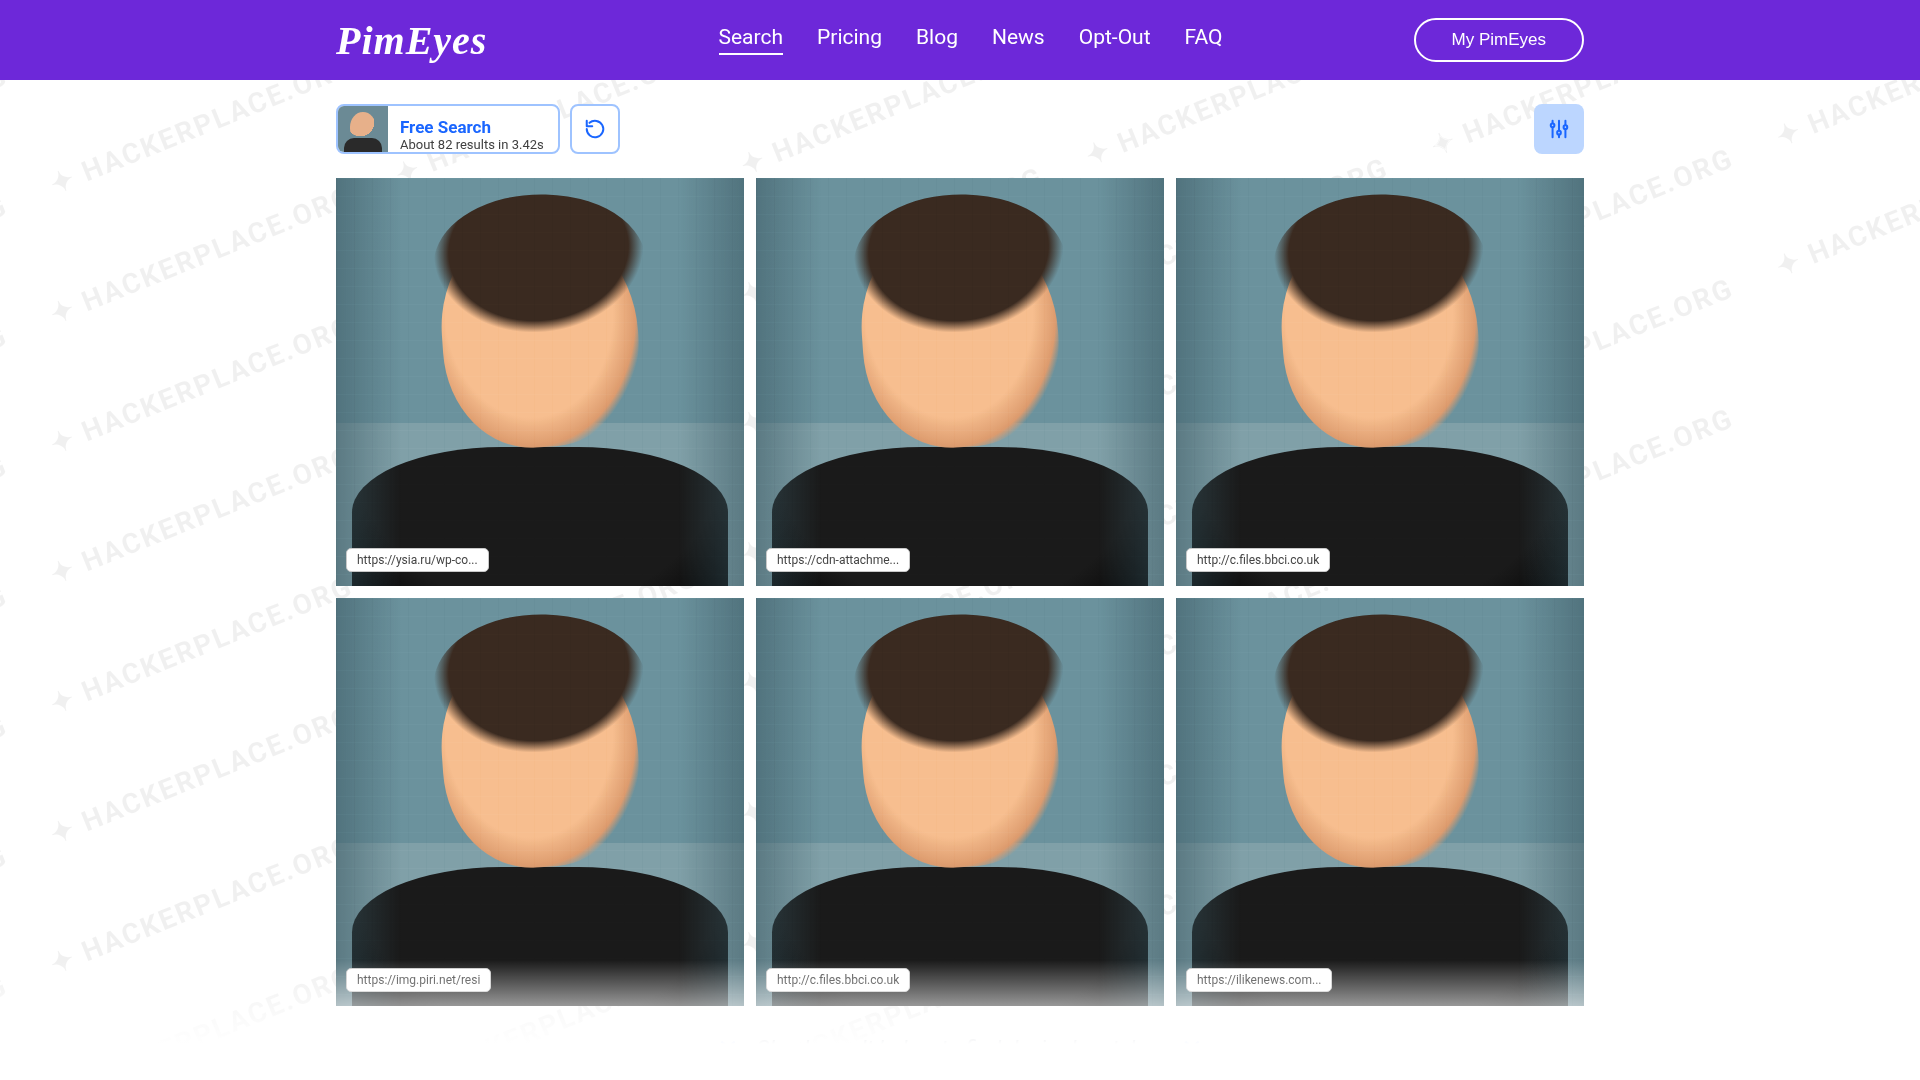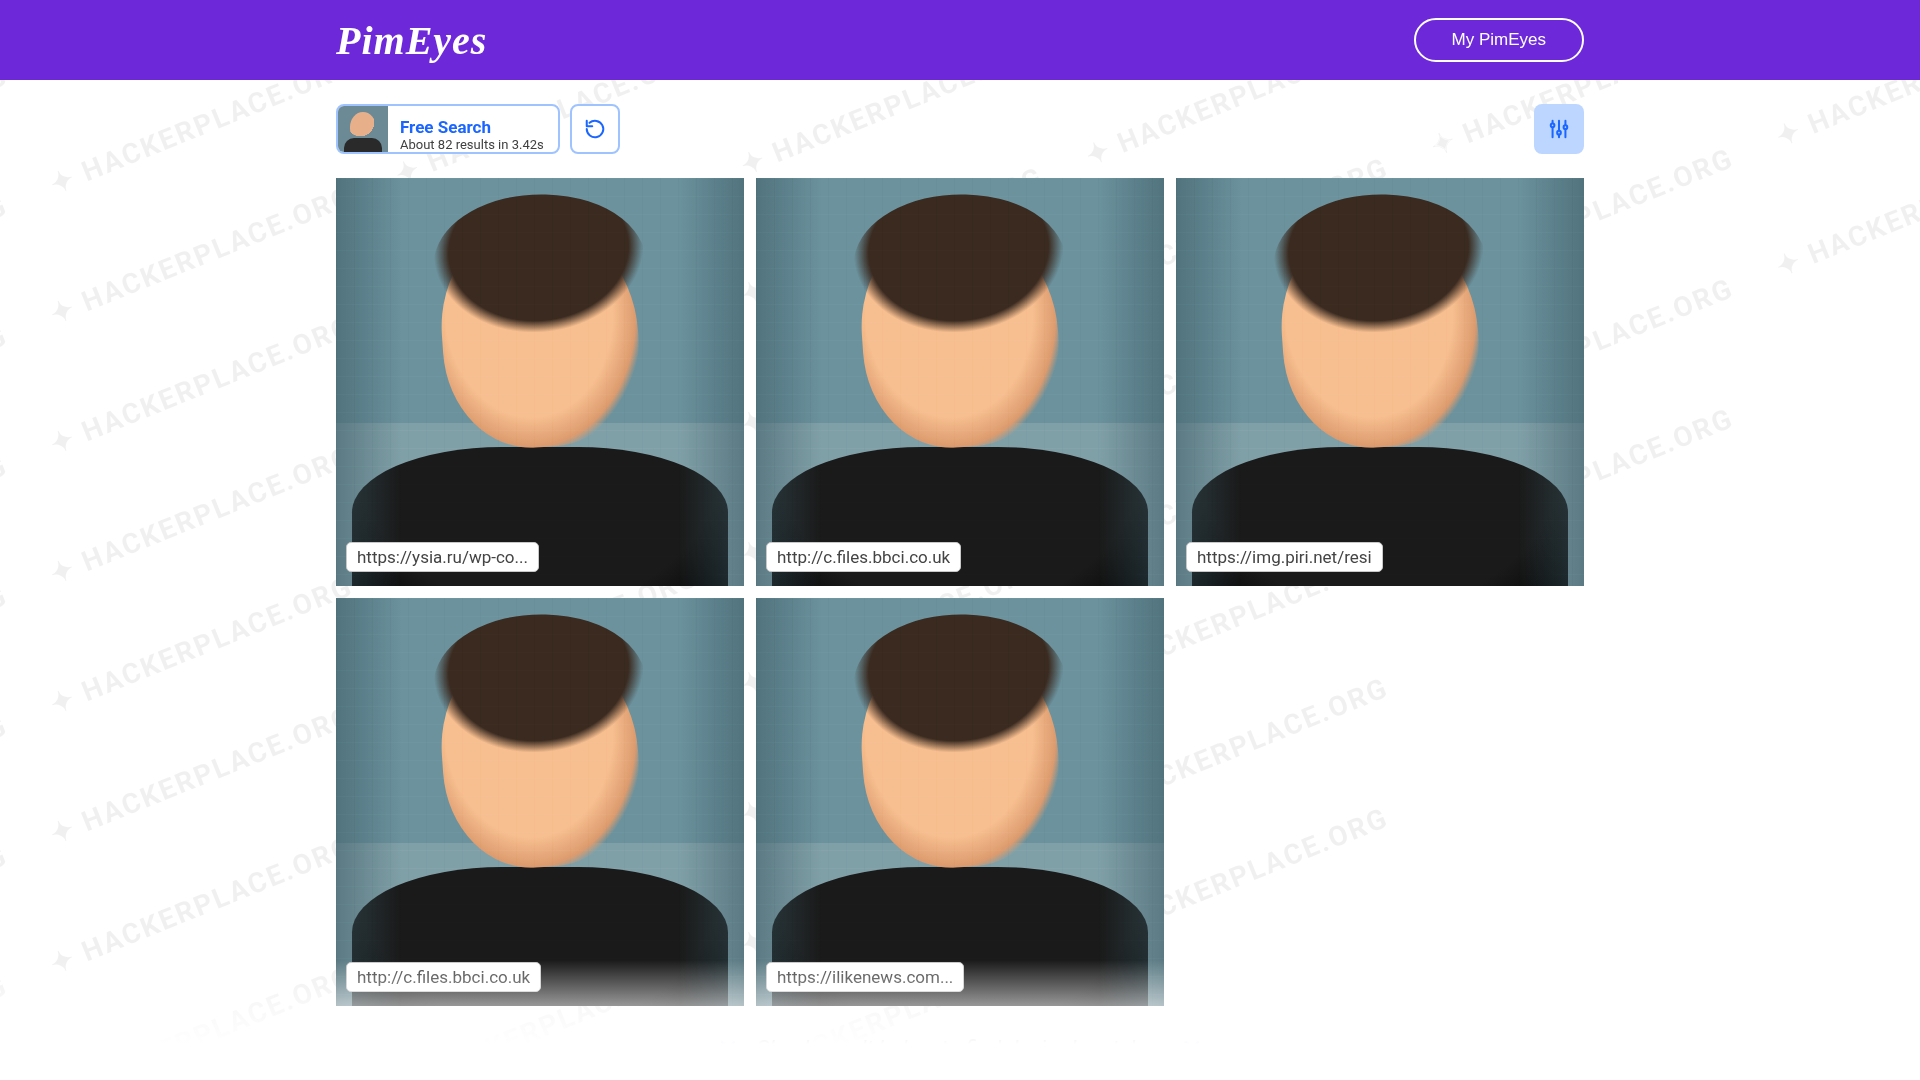--- a/index.html
+++ b/index.html
@@ -240,21 +240,21 @@
 }
 
 .url-pill {
   position: absolute;
   left: 10px;
   bottom: 14px;
   background: #fff;
   border: 1px solid #c8c8c8;
   border-radius: 5px;
   padding: 4px 10px;
-  font-size: 17px;
+  font-size: 12px;
   color: #444;
   max-width: 80%;
   white-space: nowrap;
   overflow: hidden;
   text-overflow: ellipsis;
 }
 
 
 .bottom-prompt {
   margin-top: 30px;
@@ -296,20 +296,28 @@
     <div class="wm-row" style="top: 1350px; left: -300px;"><span>✦ HACKERPLACE.ORG  </span><span>✦ HACKERPLACE.ORG  </span><span>✦ HACKERPLACE.ORG  </span><span>✦ HACKERPLACE.ORG  </span><span>✦ HACKERPLACE.ORG  </span></div>
     <div class="wm-row" style="top: 1480px; left: -300px;"><span>✦ HACKERPLACE.ORG  </span><span>✦ HACKERPLACE.ORG  </span><span>✦ HACKERPLACE.ORG  </span><span>✦ HACKERPLACE.ORG  </span><span>✦ HACKERPLACE.ORG  </span></div>
     <div class="wm-row" style="top: 1610px; left: -300px;"><span>✦ HACKERPLACE.ORG  </span><span>✦ HACKERPLACE.ORG  </span><span>✦ HACKERPLACE.ORG  </span><span>✦ HACKERPLACE.ORG  </span></div>
   </div>
 
 <header class="navbar">
   <div class="nav-inner">
     <div class="logo">
       <span>PimEyes</span>
     </div>
+    <nav class="nav-links" id="nav-links">
+        <a href="#" class="active">Search</a>
+        <a href="#">Pricing</a>
+        <a href="#">Blog</a>
+        <a href="#">News</a>
+        <a href="#">Opt-Out</a>
+        <a href="#">FAQ</a>
+      </nav>
     <button class="account-btn">My PimEyes</button>
   </div>
 </header>
 
 <main class="content">
 
   <div class="toolbar-row">
     <div class="search-chip">
       <div class="chip-thumb"></div>
       <div class="chip-text">
@@ -351,20 +359,32 @@
       <div class="card">
     <div class="face">
       <div class="bg"></div>
       <div class="torso"></div>
       <div class="head"></div>
       <div class="hair"></div>
       <div class="edge-left"></div>
       <div class="edge-right"></div>
       <div class="pixelate"></div>
     </div>
+    <div class="url-pill">https://cdn-attachme...</div>
+  </div>
+      <div class="card">
+    <div class="face">
+      <div class="bg"></div>
+      <div class="torso"></div>
+      <div class="head"></div>
+      <div class="hair"></div>
+      <div class="edge-left"></div>
+      <div class="edge-right"></div>
+      <div class="pixelate"></div>
+    </div>
     <div class="url-pill">http://c.files.bbci.co.uk</div>
   </div>
       <div class="card">
     <div class="face">
       <div class="bg"></div>
       <div class="torso"></div>
       <div class="head"></div>
       <div class="hair"></div>
       <div class="edge-left"></div>
       <div class="edge-right"></div>

